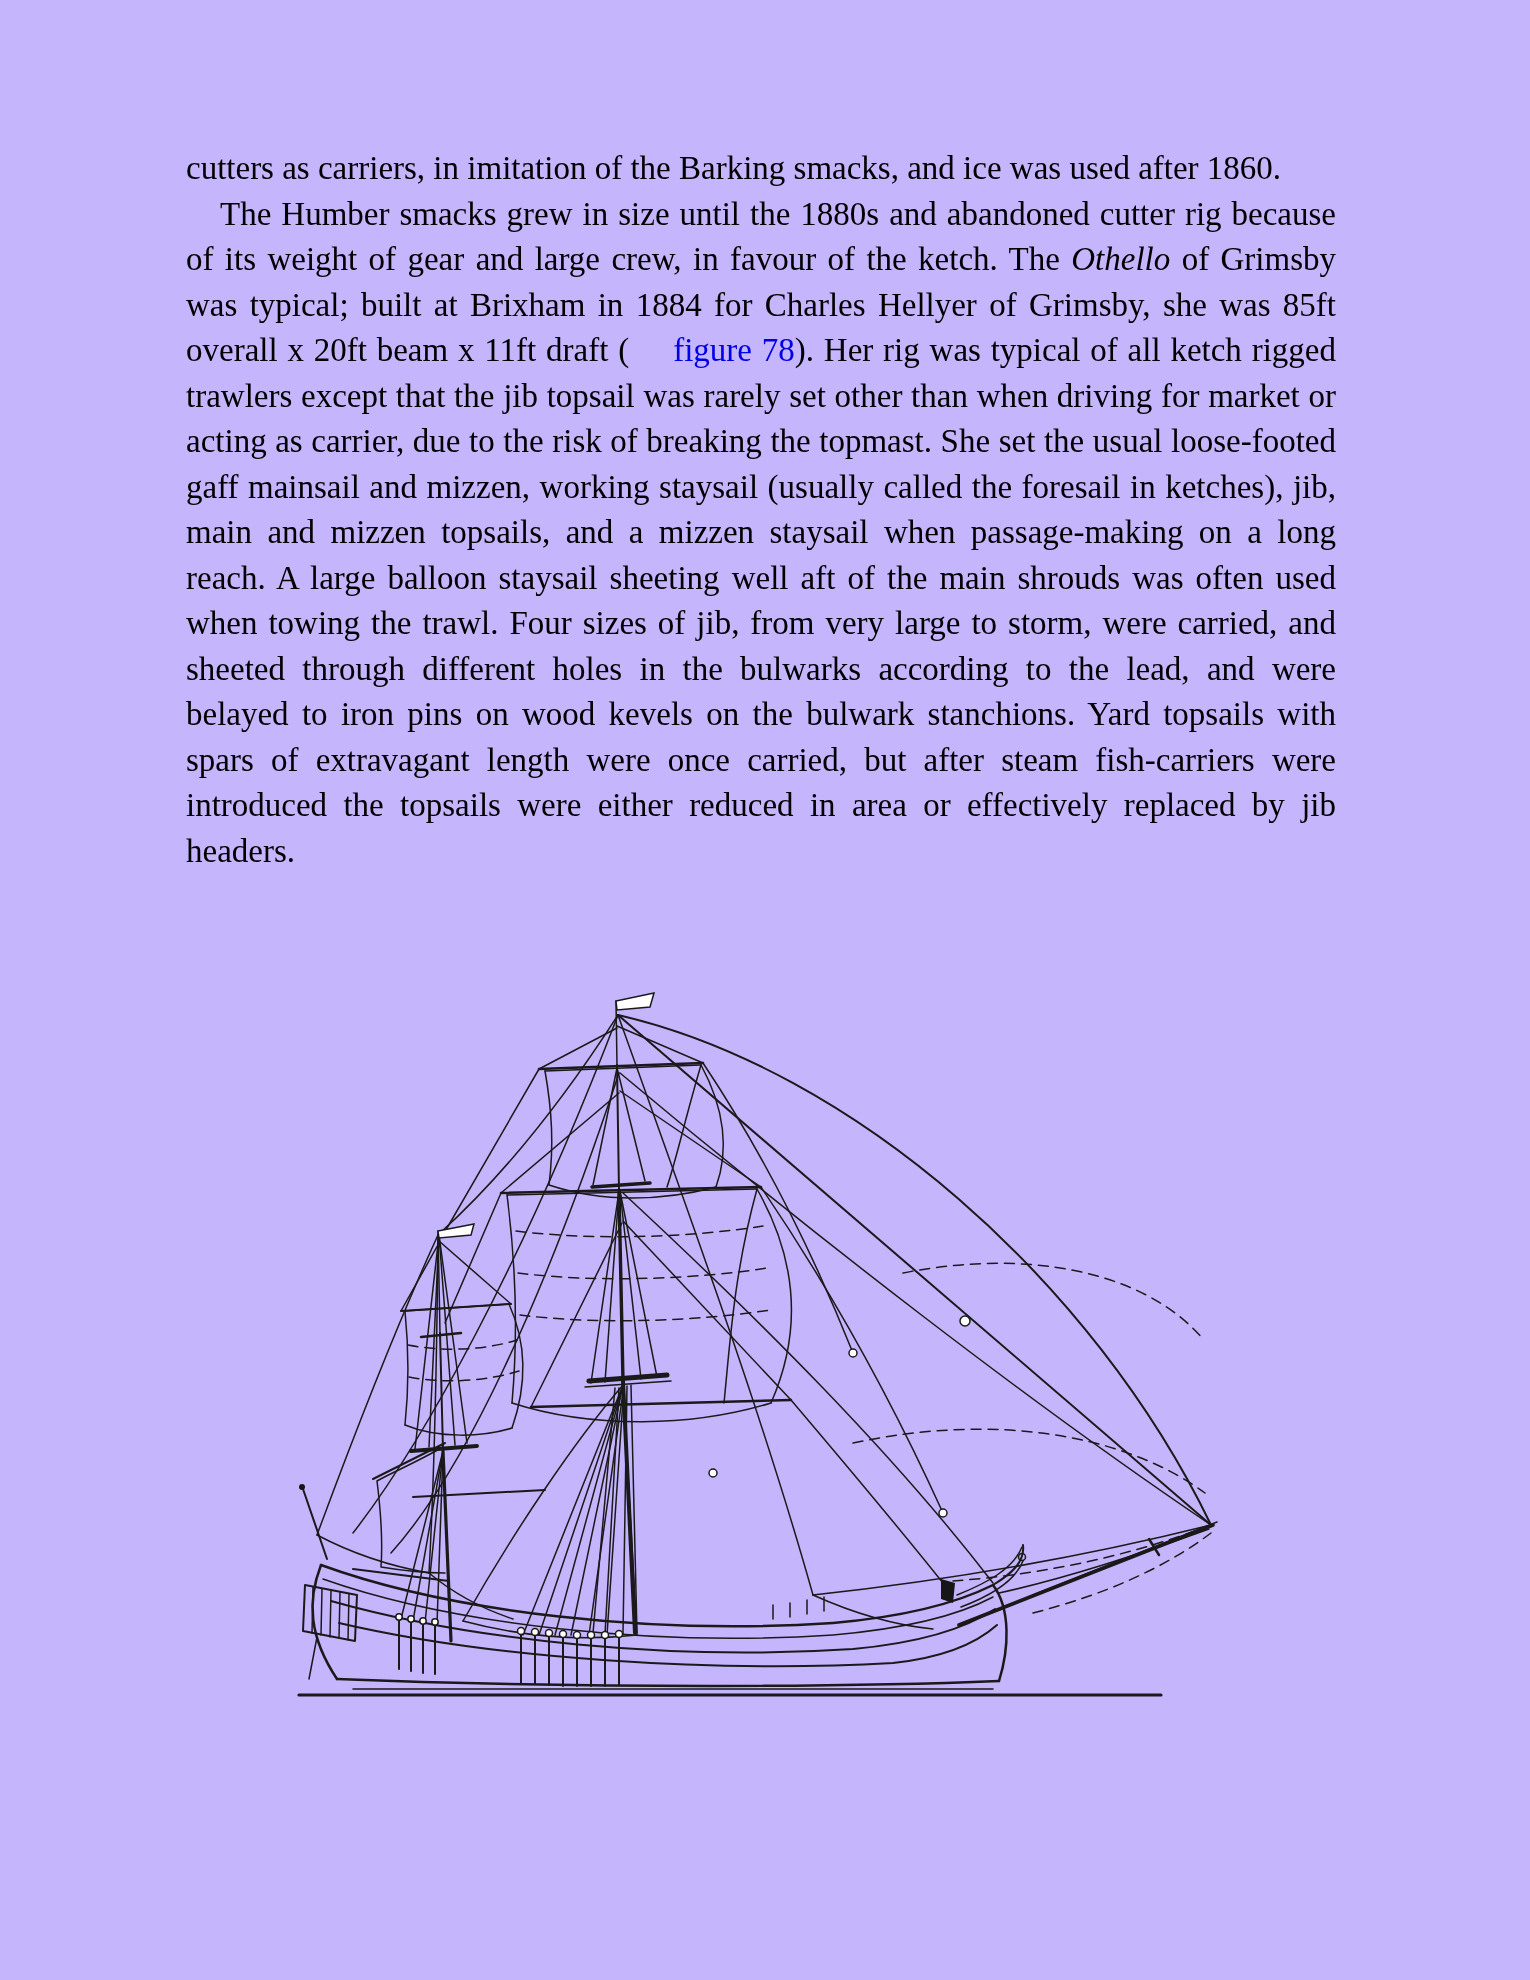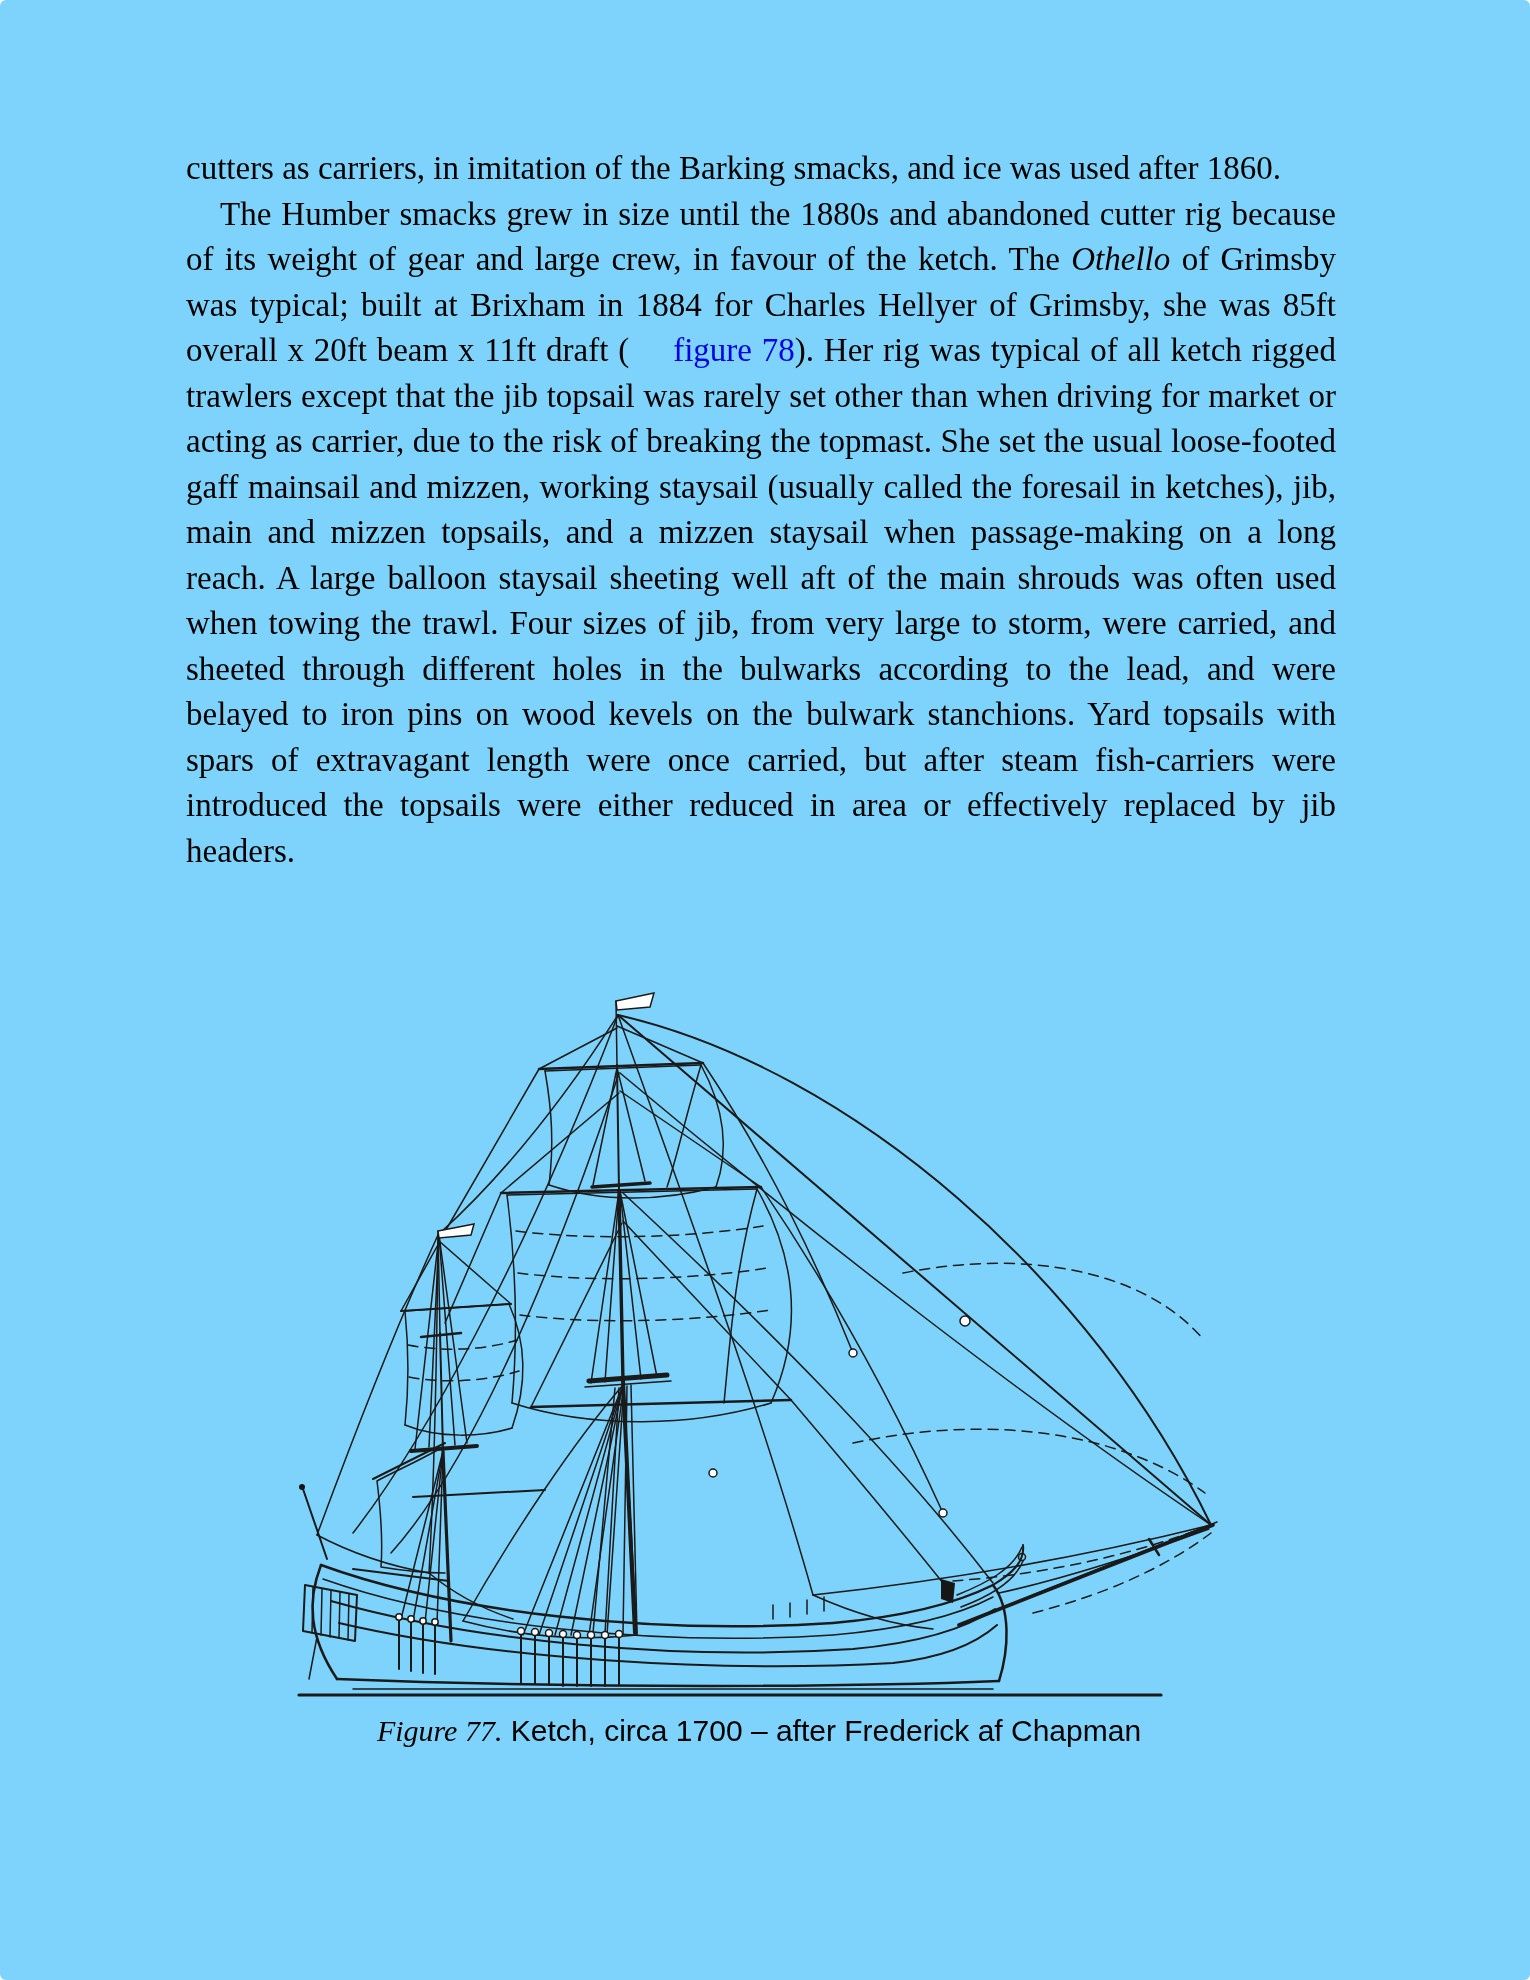--- a/index.html
+++ b/index.html
@@ -1,17 +1,17 @@
 <!DOCTYPE html>
 <html><head>
 <meta charset="utf-8">
 <style>
   html,body{margin:0;padding:0;background:#ffffff;}
-  #page{position:relative;width:1530px;height:1980px;background:#7dd3fc;overflow:hidden;
-        font-family:"Liberation Serif", serif;color:#000;border-radius:6px;}
+  #page{position:relative;width:1530px;height:1980px;background:#c4b5fd;overflow:hidden;
+        font-family:"Liberation Serif", serif;color:#000;}
   #text-block{position:absolute;left:186px;top:146px;width:1150px;
         font-size:33px;line-height:45.5px;text-align:justify;}
   #text-block p{margin:0;padding:0;}
   p.indented{text-indent:34px;}
   .vessel-name{font-style:italic;}
   .fig-link{color:#0000e6;text-decoration:none;cursor:pointer;margin-left:44px;}
   #figure-wrap{position:absolute;left:293px;top:973px;width:932px;height:732px;}
   #figure-wrap svg{display:block;width:932px;height:732px;}
   #caption{position:absolute;left:293px;top:1712px;width:932px;text-align:center;
         font-size:30px;line-height:38px;white-space:nowrap;}
@@ -237,17 +237,14 @@
         </g>
       </g>
 
       <g>
         <path class="ln" style="stroke-width:3.2" d="M6,722 L868,722"></path>
         <path class="ln" d="M60,716 L700,716"></path>
       </g>
     </svg>
   </div>
 
-  <div id="caption">
-    <span class="cap-label">Figure 77.</span><span class="cap-text"> Ketch, circa 1700 – after Frederick af Chapman</span>
-  </div>
 
 </div>
 
 </body></html>

